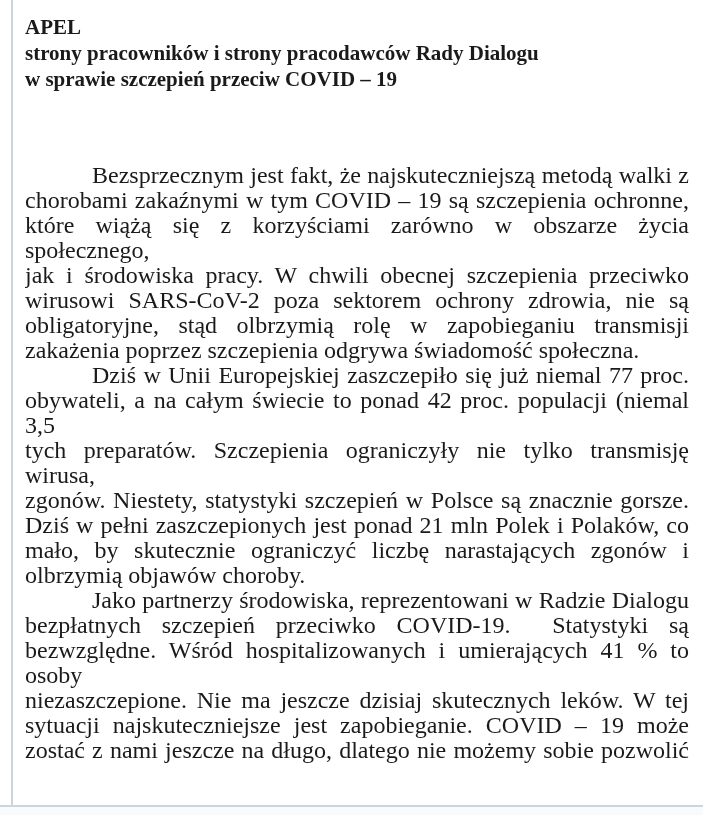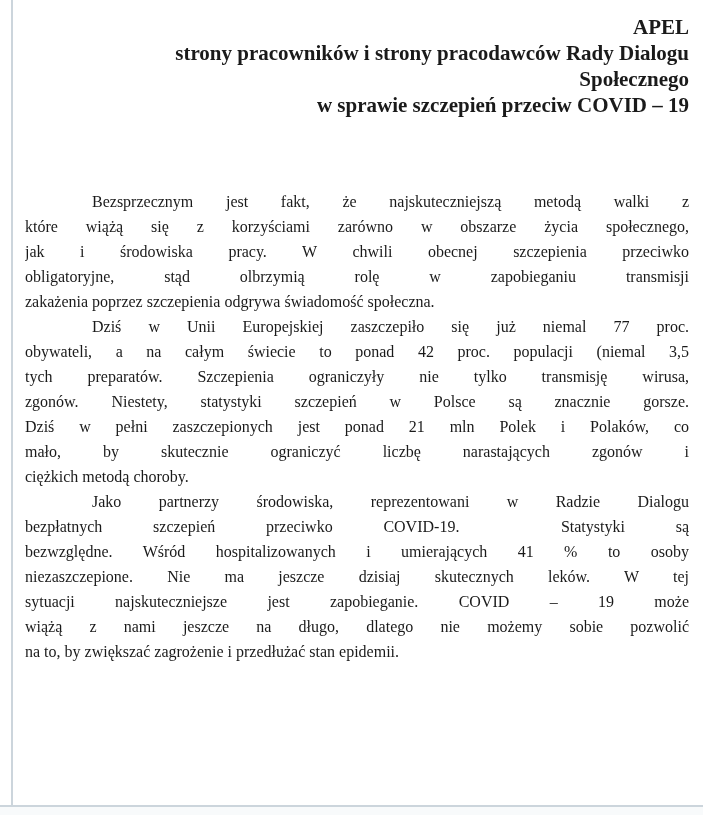--- a/index.html
+++ b/index.html
@@ -34,70 +34,70 @@
     left: 25px; top: 0;
     width: 664px; height: 805px;
     overflow: hidden;
   }
   .title {
     margin: 14px 0 0 0;
     font-size: 21px;
     line-height: 26px;
     font-weight: bold;
   }
-  .tline { text-align: right; }
+  .tline { text-align: left; }
   .bodytext {
     margin-top: 71px;
-    font-size: 16px;
+    font-size: 24px;
     line-height: 25px;
   }
   .para { margin: 0; }
   .bline {
     text-align: justify;
     text-align-last: justify;
     white-space: pre-wrap;
   }
   .bline.is-first { text-indent: 67px; }
   .bline.is-last { text-align-last: left; }
 </style>
 </head>
 <body>
 
 <div class="viewport">
   <div class="edge-left"></div>
   <div class="content">
     <div class="title">
         <div class="tline">APEL</div>
         <div class="tline">strony pracowników i strony pracodawców Rady Dialogu</div>
-        <div class="tline">Społecznego</div>
         <div class="tline">w sprawie szczepień przeciw COVID – 19</div>
       </div>
     <div class="bodytext">
         <div class="para">
           <div class="bline is-first">Bezsprzecznym jest fakt, że najskuteczniejszą metodą walki z</div>
+          <div class="bline">chorobami zakaźnymi w tym COVID – 19 są szczepienia ochronne,</div>
           <div class="bline">które wiążą się z korzyściami zarówno w obszarze życia społecznego,</div>
           <div class="bline">jak i środowiska pracy. W chwili obecnej szczepienia przeciwko</div>
+          <div class="bline">wirusowi SARS-CoV-2 poza sektorem ochrony zdrowia, nie są</div>
           <div class="bline">obligatoryjne, stąd olbrzymią rolę w zapobieganiu transmisji</div>
           <div class="bline is-last">zakażenia poprzez szczepienia odgrywa świadomość społeczna.</div>
         </div>
         <div class="para">
           <div class="bline is-first">Dziś w Unii Europejskiej zaszczepiło się już niemal 77 proc.</div>
           <div class="bline">obywateli, a na całym świecie to ponad 42 proc. populacji (niemal 3,5</div>
           <div class="bline">tych preparatów. Szczepienia ograniczyły nie tylko transmisję wirusa,</div>
           <div class="bline">zgonów. Niestety, statystyki szczepień w Polsce są znacznie gorsze.</div>
           <div class="bline">Dziś w pełni zaszczepionych jest ponad 21 mln Polek i Polaków, co</div>
           <div class="bline">mało, by skutecznie ograniczyć liczbę narastających zgonów i</div>
-          <div class="bline is-last">ciężkich metodą choroby.</div>
+          <div class="bline is-last">olbrzymią objawów choroby.</div>
         </div>
         <div class="para">
           <div class="bline is-first">Jako partnerzy środowiska, reprezentowani w Radzie Dialogu</div>
           <div class="bline">bezpłatnych szczepień przeciwko COVID-19.&nbsp; Statystyki są</div>
           <div class="bline">bezwzględne. Wśród hospitalizowanych i umierających 41 % to osoby</div>
           <div class="bline">niezaszczepione. Nie ma jeszcze dzisiaj skutecznych leków. W tej</div>
           <div class="bline">sytuacji najskuteczniejsze jest zapobieganie. COVID – 19 może</div>
-          <div class="bline">wiążą z nami jeszcze na długo, dlatego nie możemy sobie pozwolić</div>
-          <div class="bline is-last">na to, by zwiększać zagrożenie i przedłużać stan epidemii.</div>
+          <div class="bline">zostać z nami jeszcze na długo, dlatego nie możemy sobie pozwolić</div>
         </div>
       </div>
   </div>
   <div class="edge-bottom"></div>
   <div class="below-page"></div>
 </div>
 
 </body></html>

